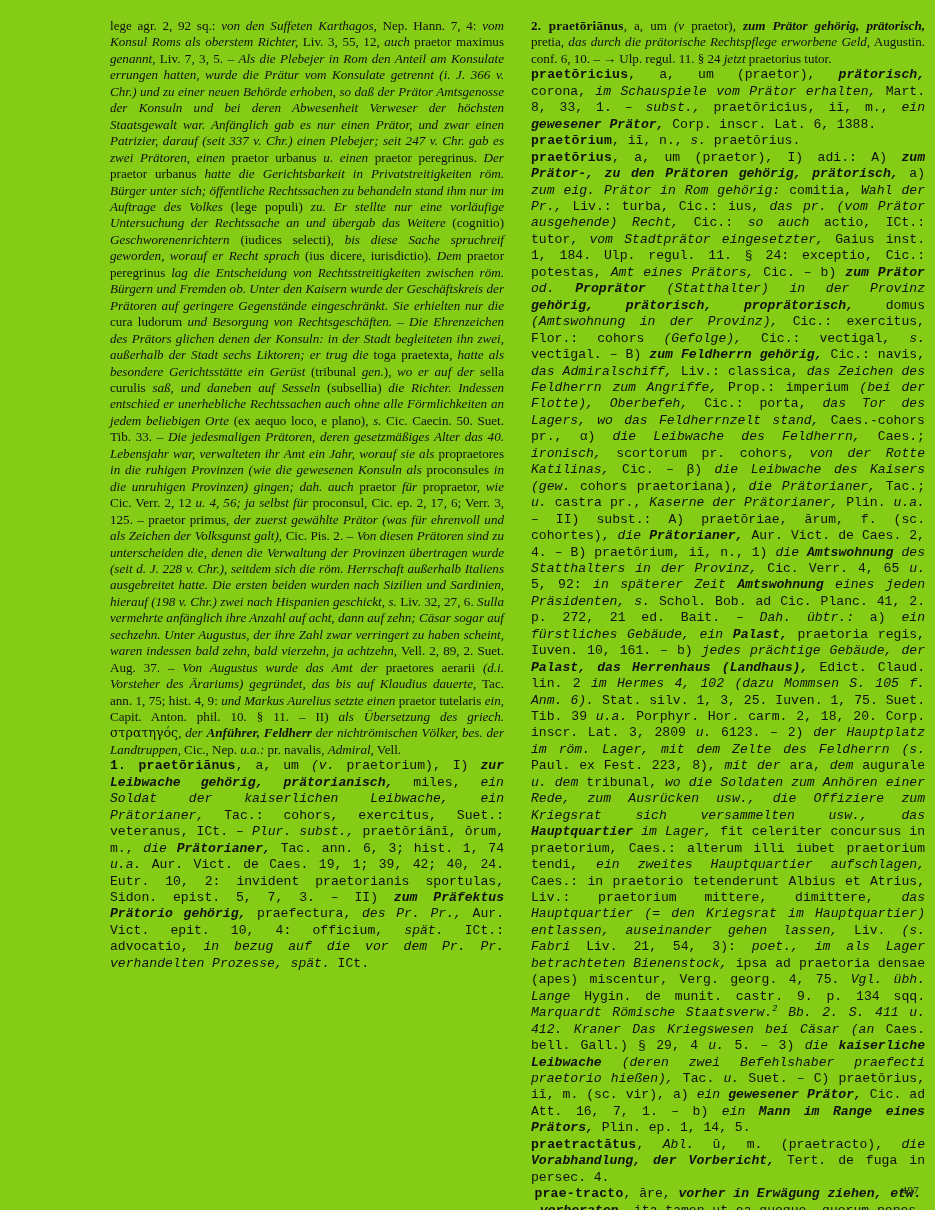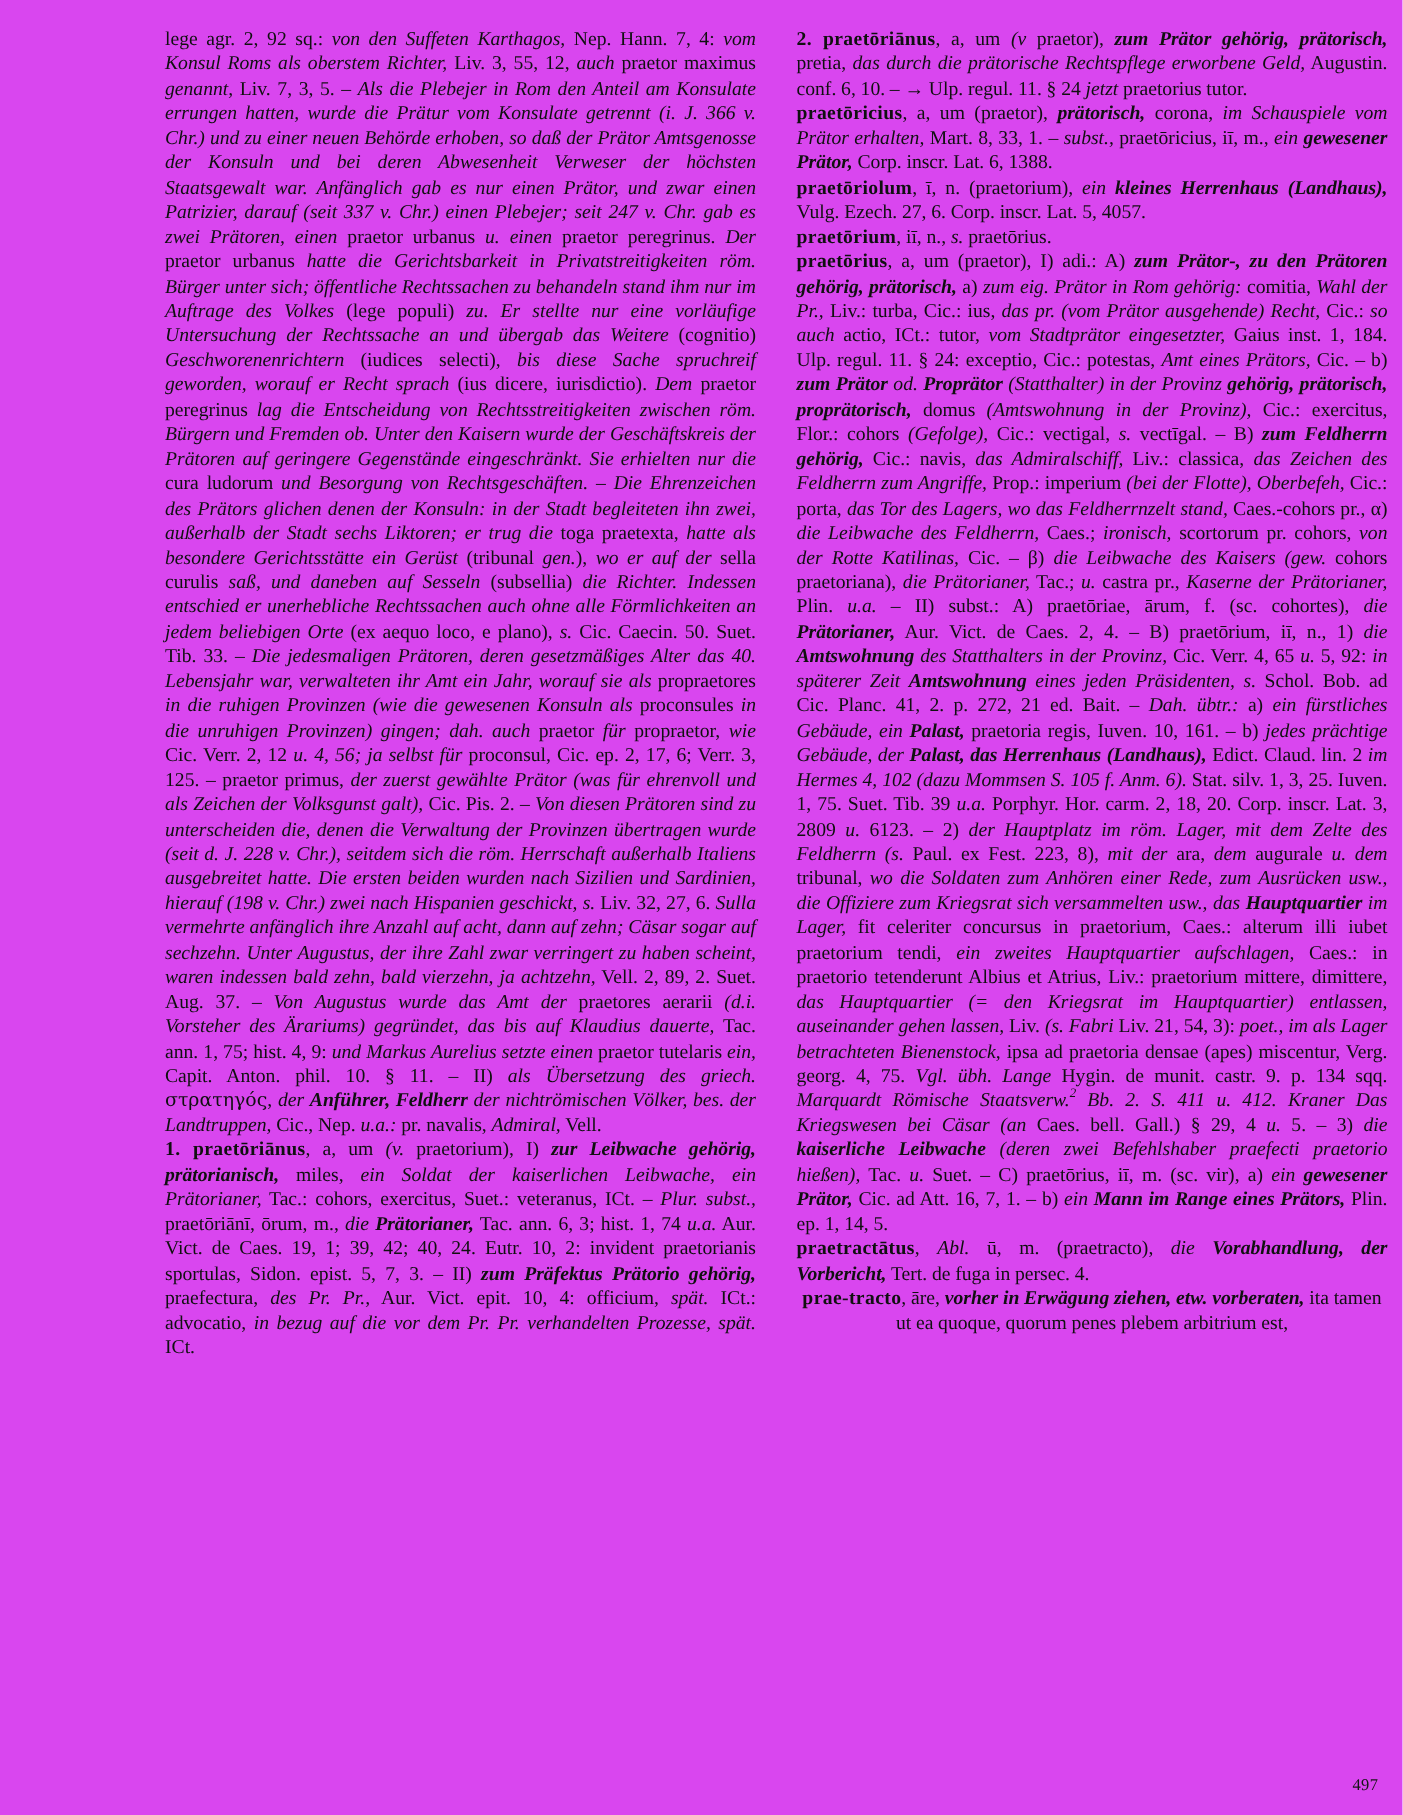--- a/index.html
+++ b/index.html
@@ -12,21 +12,21 @@
     height: 1210px;
     position: relative;
     font-family: "Liberation Serif", "DejaVu Serif", serif;
     color: #101010;
   }
   #page {
     position: absolute;
     left: 0; top: 0;
     width: 935px;
     height: 1210px;
-    background: #d946ef;
+    background: #84cc16;
     overflow: hidden;
   }
   #columns {
     position: absolute;
     left: 110px;
     top: 18px;
     width: 815px;
     height: 1160px;
     display: flex;
     flex-direction: row;
@@ -39,20 +39,21 @@
     font-size: 13.1px;
     line-height: 16.45px;
     text-align: justify;
     text-justify: inter-word;
     margin: 0;
     hyphens: manual;
     word-spacing: -0.1px;
   }
   .entry + .entry {
     margin-top: 0;
+    font-family: Liberation Mono, monospace;
   }
   
   b, .hw {
     font-weight: bold;
   }
   .hw {
     font-weight: bold;
     letter-spacing: 0.25px;
   }
   
@@ -90,21 +91,20 @@
   <div id="columns">
 
     <div class="column">
       <p class="entry">lege agr. 2, 92 sq.: <i>von den Suffeten Karthagos,</i> Nep. Hann. 7, 4: <i>vom Konsul Roms als oberstem Richter,</i> Liv. 3, 55, 12, <i>auch</i> praetor maximus <i>genannt,</i> Liv. 7, 3, 5. – <i>Als die Plebejer in Rom den Anteil am Konsulate errungen hatten, wurde die Prätur vom Konsulate getrennt (i. J. 366 v. Chr.) und zu einer neuen Behörde erhoben, so daß der Prätor Amtsgenosse der Konsuln und bei deren Abwesenheit Verweser der höchsten Staatsgewalt war. Anfänglich gab es nur einen Prätor, und zwar einen Patrizier, darauf (seit 337 v. Chr.) einen Plebejer; seit 247 v. Chr. gab es zwei Prätoren, einen</i> praetor urbanus <i>u. einen</i> praetor peregrinus. <i>Der</i> praetor urbanus <i>hatte die Gerichtsbarkeit in Privatstreitigkeiten röm. Bürger unter sich; öffentliche Rechtssachen zu behandeln stand ihm nur im Auftrage des Volkes</i> (lege populi) <i>zu. Er stellte nur eine vorläufige Untersuchung der Rechtssache an und übergab das Weitere</i> (cognitio) <i>Geschworenenrichtern</i> (iudices selecti), <i>bis diese Sache spruchreif geworden, worauf er Recht sprach</i> (ius dicere, iurisdictio). <i>Dem</i> praetor peregrinus <i>lag die Entscheidung von Rechtsstreitigkeiten zwischen röm. Bürgern und Fremden ob. Unter den Kaisern wurde der Geschäftskreis der Prätoren auf geringere Gegenstände eingeschränkt. Sie erhielten nur die</i> cura ludorum <i>und Besorgung von Rechtsgeschäften. – Die Ehrenzeichen des Prätors glichen denen der Konsuln: in der Stadt begleiteten ihn zwei, außerhalb der Stadt sechs Liktoren; er trug die</i> toga praetexta, <i>hatte als besondere Gerichtsstätte ein Gerüst</i> (tribunal <i>gen.</i>), <i>wo er auf der</i> sella curulis <i>saß, und daneben auf Sesseln</i> (subsellia) <i>die Richter. Indessen entschied er unerhebliche Rechtssachen auch ohne alle Förmlichkeiten an jedem beliebigen Orte</i> (ex aequo loco, e plano), <i>s.</i> Cic. Caecin. 50. Suet. Tib. 33. – <i>Die jedesmaligen Prätoren, deren gesetzmäßiges Alter das 40. Lebensjahr war, verwalteten ihr Amt ein Jahr, worauf sie als</i> propraetores <i>in die ruhigen Provinzen (wie die gewesenen Konsuln als</i> proconsules <i>in die unruhigen Provinzen) gingen; dah. auch</i> praetor <i>für</i> propraetor, <i>wie</i> Cic. Verr. 2, 12 <i>u. 4, 56; ja selbst für</i> proconsul, Cic. ep. 2, 17, 6; Verr. 3, 125. – praetor primus, <i>der zuerst gewählte Prätor (was für ehrenvoll und als Zeichen der Volksgunst galt),</i> Cic. Pis. 2. – <i>Von diesen Prätoren sind zu unterscheiden die, denen die Verwaltung der Provinzen übertragen wurde (seit d. J. 228 v. Chr.), seitdem sich die röm. Herrschaft außerhalb Italiens ausgebreitet hatte. Die ersten beiden wurden nach Sizilien und Sardinien, hierauf (198 v. Chr.) zwei nach Hispanien geschickt, s.</i> Liv. 32, 27, 6. <i>Sulla vermehrte anfänglich ihre Anzahl auf acht, dann auf zehn; Cäsar sogar auf sechzehn. Unter Augustus, der ihre Zahl zwar verringert zu haben scheint, waren indessen bald zehn, bald vierzehn, ja achtzehn,</i> Vell. 2, 89, 2. Suet. Aug. 37. – <i>Von Augustus wurde das Amt der</i> praetores aerarii <i>(d.i. Vorsteher des Ärariums) gegründet, das bis auf Klaudius dauerte,</i> Tac. ann. 1, 75; hist. 4, 9: <i>und Markus Aurelius setzte einen</i> praetor tutelaris <i>ein,</i> Capit. Anton. phil. 10. § 11. – II) <i>als Übersetzung des griech.</i> <span class="gk">στρατηγός</span>, <i>der</i> <b><i>Anführer, Feldherr</i></b> <i>der nichtrömischen Völker, bes. der Landtruppen,</i> Cic., Nep. <i>u.a.:</i> pr. navalis, <i>Admiral,</i> Vell.</p>
       <p class="entry"><span class="hw">1. praetōriānus</span>, a, um <i>(v.</i> praetorium), I) <b><i>zur Leibwache gehörig, prätorianisch,</i></b> miles, <i>ein Soldat der kaiserlichen Leibwache, ein Prätorianer,</i> Tac.: cohors, exercitus, Suet.: veteranus, ICt. – <i>Plur. subst.,</i> praetōriānī, ōrum, m., <i>die</i> <b><i>Prätorianer,</i></b> Tac. ann. 6, 3; hist. 1, 74 <i>u.a.</i> Aur. Vict. de Caes. 19, 1; 39, 42; 40, 24. Eutr. 10, 2: invident praetorianis sportulas, Sidon. epist. 5, 7, 3. – II) <b><i>zum Präfektus Prätorio gehörig,</i></b> praefectura, <i>des Pr. Pr.,</i> Aur. Vict. epit. 10, 4: officium, <i>spät.</i> ICt.: advocatio, <i>in bezug auf die vor dem Pr. Pr. verhandelten Prozesse, spät.</i> ICt.</p>
     </div>
 
     <div class="column">
       <p class="entry"><span class="hw">2. praetōriānus</span>, a, um <i>(v</i> praetor), <b><i>zum Prätor gehörig, prätorisch,</i></b> pretia, <i>das durch die prätorische Rechtspflege erworbene Geld,</i> Augustin. conf. 6, 10. – → Ulp. regul. 11. § 24 <i>jetzt</i> praetorius tutor.</p>
       <p class="entry"><span class="hw">praetōricius</span>, a, um (praetor), <b><i>prätorisch,</i></b> corona, <i>im Schauspiele vom Prätor erhalten,</i> Mart. 8, 33, 1. – <i>subst.,</i> praetōricius, iī, m., <i>ein</i> <b><i>gewesener Prätor,</i></b> Corp. inscr. Lat. 6, 1388.</p>
-      <p class="entry"><span class="hw">praetōriolum</span>, ī, n. (praetorium), <i>ein</i> <b><i>kleines Herrenhaus (Landhaus),</i></b> Vulg. Ezech. 27, 6. Corp. inscr. Lat. 5, 4057.</p>
       <p class="entry"><span class="hw">praetōrium</span>, iī, n., <i>s.</i> praetōrius.</p>
       <p class="entry"><span class="hw">praetōrius</span>, a, um (praetor), I) adi.: A) <b><i>zum Prätor-, zu den Prätoren gehörig, prätorisch,</i></b> a) <i>zum eig. Prätor in Rom gehörig:</i> comitia, <i>Wahl der Pr.,</i> Liv.: turba, Cic.: ius, <i>das pr. (vom Prätor ausgehende) Recht,</i> Cic.: <i>so auch</i> actio, ICt.: tutor, <i>vom Stadtprätor eingesetzter,</i> Gaius inst. 1, 184. Ulp. regul. 11. § 24: exceptio, Cic.: potestas, <i>Amt eines Prätors,</i> Cic. – b) <b><i>zum Prätor</i></b> <i>od.</i> <b><i>Proprätor</i></b> <i>(Statthalter) in der Provinz</i> <b><i>gehörig, prätorisch, proprätorisch,</i></b> domus <i>(Amtswohnung in der Provinz),</i> Cic.: exercitus, Flor.: cohors <i>(Gefolge),</i> Cic.: vectigal, <i>s.</i> vectīgal. – B) <b><i>zum Feldherrn gehörig,</i></b> Cic.: navis, <i>das Admiralschiff,</i> Liv.: classica, <i>das Zeichen des Feldherrn zum Angriffe,</i> Prop.: imperium <i>(bei der Flotte), Oberbefeh,</i> Cic.: porta, <i>das Tor des Lagers, wo das Feldherrnzelt stand,</i> Caes.-cohors pr., α) <i>die Leibwache des Feldherrn,</i> Caes.; <i>ironisch,</i> scortorum pr. cohors, <i>von der Rotte Katilinas,</i> Cic. – β) <i>die Leibwache des Kaisers (gew.</i> cohors praetoriana), <i>die Prätorianer,</i> Tac.; <i>u.</i> castra pr., <i>Kaserne der Prätorianer,</i> Plin. <i>u.a.</i> – II) subst.: A) praetōriae, ārum, f. (sc. cohortes), <i>die</i> <b><i>Prätorianer,</i></b> Aur. Vict. de Caes. 2, 4. – B) praetōrium, iī, n., 1) <i>die</i> <b><i>Amtswohnung</i></b> <i>des Statthalters in der Provinz,</i> Cic. Verr. 4, 65 <i>u.</i> 5, 92: <i>in späterer Zeit</i> <b><i>Amtswohnung</i></b> <i>eines jeden Präsidenten, s.</i> Schol. Bob. ad Cic. Planc. 41, 2. p. 272, 21 ed. Bait. – <i>Dah. übtr.:</i> a) <i>ein fürstliches Gebäude, ein</i> <b><i>Palast,</i></b> praetoria regis, Iuven. 10, 161. – b) <i>jedes prächtige Gebäude, der</i> <b><i>Palast, das Herrenhaus (Landhaus),</i></b> Edict. Claud. lin. 2 <i>im Hermes 4, 102 (dazu Mommsen S. 105 f. Anm. 6).</i> Stat. silv. 1, 3, 25. Iuven. 1, 75. Suet. Tib. 39 <i>u.a.</i> Porphyr. Hor. carm. 2, 18, 20. Corp. inscr. Lat. 3, 2809 <i>u.</i> 6123. – 2) <i>der Hauptplatz im röm. Lager, mit dem Zelte des Feldherrn (s.</i> Paul. ex Fest. 223, 8), <i>mit der</i> ara, <i>dem</i> augurale <i>u. dem</i> tribunal, <i>wo die Soldaten zum Anhören einer Rede, zum Ausrücken usw., die Offiziere zum Kriegsrat sich versammelten usw., das</i> <b><i>Hauptquartier</i></b> <i>im Lager,</i> fit celeriter concursus in praetorium, Caes.: alterum illi iubet praetorium tendi, <i>ein zweites Hauptquartier aufschlagen,</i> Caes.: in praetorio tetenderunt Albius et Atrius, Liv.: praetorium mittere, dimittere, <i>das Hauptquartier (= den Kriegsrat im Hauptquartier) entlassen, auseinander gehen lassen,</i> Liv. <i>(s. Fabri</i> Liv. 21, 54, 3): <i>poet., im als Lager betrachteten Bienenstock,</i> ipsa ad praetoria densae (apes) miscentur, Verg. georg. 4, 75. <i>Vgl. übh. Lange</i> Hygin. de munit. castr. 9. p. 134 sqq. <i>Marquardt Römische Staatsverw.<sup>2</sup> Bb. 2. S. 411 u. 412. Kraner Das Kriegswesen bei Cäsar (an</i> Caes. bell. Gall.) § 29, 4 <i>u.</i> 5. – 3) <i>die</i> <b><i>kaiserliche Leibwache</i></b> <i>(deren zwei Befehlshaber praefecti praetorio hießen),</i> Tac. <i>u.</i> Suet. – C) praetōrius, iī, m. (sc. vir), a) <i>ein</i> <b><i>gewesener Prätor,</i></b> Cic. ad Att. 16, 7, 1. – b) <i>ein</i> <b><i>Mann im Range eines Prätors,</i></b> Plin. ep. 1, 14, 5.</p>
       <p class="entry"><span class="hw">praetractātus</span>, <i>Abl.</i> ū, m. (praetracto), <i>die</i> <b><i>Vorabhandlung, der Vorbericht,</i></b> Tert. de fuga in persec. 4.</p>
       <p class="entry lastline-left"><span class="hw">prae-tracto</span>, āre, <b><i>vorher in Erwägung ziehen, etw.</i></b> <b><i>vorberaten,</i></b> ita tamen ut ea quoque, quorum penes plebem arbitrium est,</p>
     </div>
 
   </div>
 
   <div id="folio">497</div>
 

